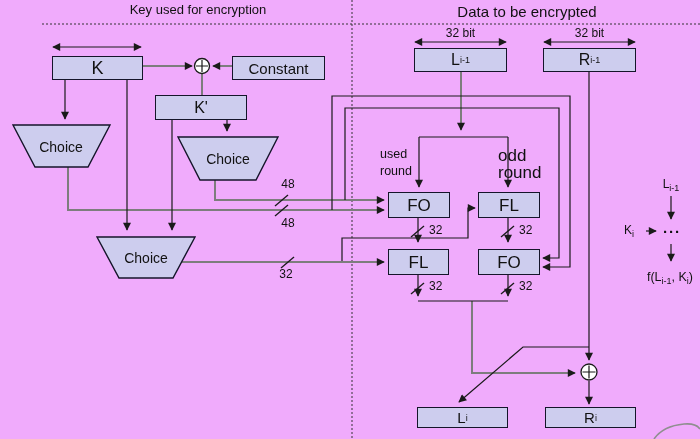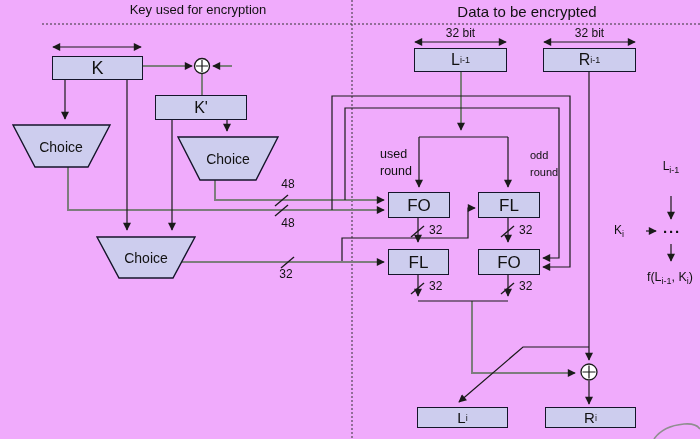--- a/index.html
+++ b/index.html
@@ -108,20 +108,23 @@
 
   <div class="lbl ctr" style="left:98px;top:3px;width:200px;font-size:13px;">Key used for encryption</div>
   <div class="lbl ctr" style="left:427px;top:3px;width:200px;font-size:15px;">Data to be encrypted</div>
 
   <div class="lbl ctr" style="left:414px;top:27px;width:93px;font-size:12px;">32 bit</div>
   <div class="lbl ctr" style="left:543px;top:27px;width:93px;font-size:12px;">32 bit</div>
 
   <div class="box" style="left:52px;top:56px;width:91px;height:24px;font-size:18px;">
     <span>K</span>
   </div>
+  <div class="box" style="left:232px;top:56px;width:93px;height:24px;font-size:15px;">
+    <span>Constant</span>
+  </div>
   <div class="box" style="left:155px;top:95px;width:92px;height:25px;font-size:16px;">
     <span>K'</span>
   </div>
 
   <div class="lbl ctr" style="left:21px;top:139px;width:80px;font-size:14px;">Choice</div>
   <div class="lbl ctr" style="left:188px;top:151px;width:80px;font-size:14px;">Choice</div>
   <div class="lbl ctr" style="left:106px;top:250px;width:80px;font-size:14px;">Choice</div>
 
   <div class="lbl ctr" style="left:274px;top:178px;width:28px;font-size:12px;">48</div>
   <div class="lbl ctr" style="left:274px;top:217px;width:28px;font-size:12px;">48</div>
@@ -133,21 +136,21 @@
   </div>
   <div class="box" style="left:543px;top:48px;width:93px;height:24px;font-size:16px;">
     <span>R</span>
       <sub>i-1</sub>
   </div>
 
   <div class="lbl" style="left:380px;top:146px;font-size:12.5px;line-height:17px;">
     <div>used</div>
     <div>round</div>
   </div>
-  <div class="lbl" style="left:530px;top:147px;font-size:11px;line-height:17px;">
+  <div class="lbl" style="left:498px;top:147px;font-size:17px;line-height:17px;">
     <div>odd</div>
     <div>round</div>
   </div>
 
   <div class="box" style="left:388px;top:192px;width:62px;height:26px;font-size:17px;">
     <span>FO</span>
   </div>
   <div class="box" style="left:478px;top:192px;width:62px;height:26px;font-size:17px;">
     <span>FL</span>
   </div>
@@ -165,24 +168,24 @@
 
   <div class="box" style="left:417px;top:407px;width:91px;height:21px;font-size:15px;">
     <span>L</span>
       <sub>i</sub>
   </div>
   <div class="box" style="left:545px;top:407px;width:91px;height:21px;font-size:15px;">
     <span>R</span>
       <sub>i</sub>
   </div>
 
-  <div class="lbl ctr" style="left:646px;top:160px;width:50px;font-size:12px;">
+  <div class="lbl ctr" style="left:646px;top:178px;width:50px;font-size:12px;">
     <span>L</span><sub>i-1</sub>
   </div>
-  <div class="lbl" style="left:614px;top:224px;width:30px;font-size:12px;text-align:left;">
+  <div class="lbl" style="left:614px;top:224px;width:30px;font-size:12px;text-align:center;">
     <span>K</span><sub>i</sub>
   </div>
   <div class="lbl ctr" style="left:660px;top:223px;width:24px;font-size:15px;font-weight:bold;letter-spacing:1px;">···</div>
   <div class="lbl ctr" style="left:622px;top:270px;width:96px;font-size:12.5px;">
     <span>f(L</span><sub>i-1</sub><span>, K</span><sub>i</sub><span>)</span>
   </div>
 
 </div>
 
 </body></html>

